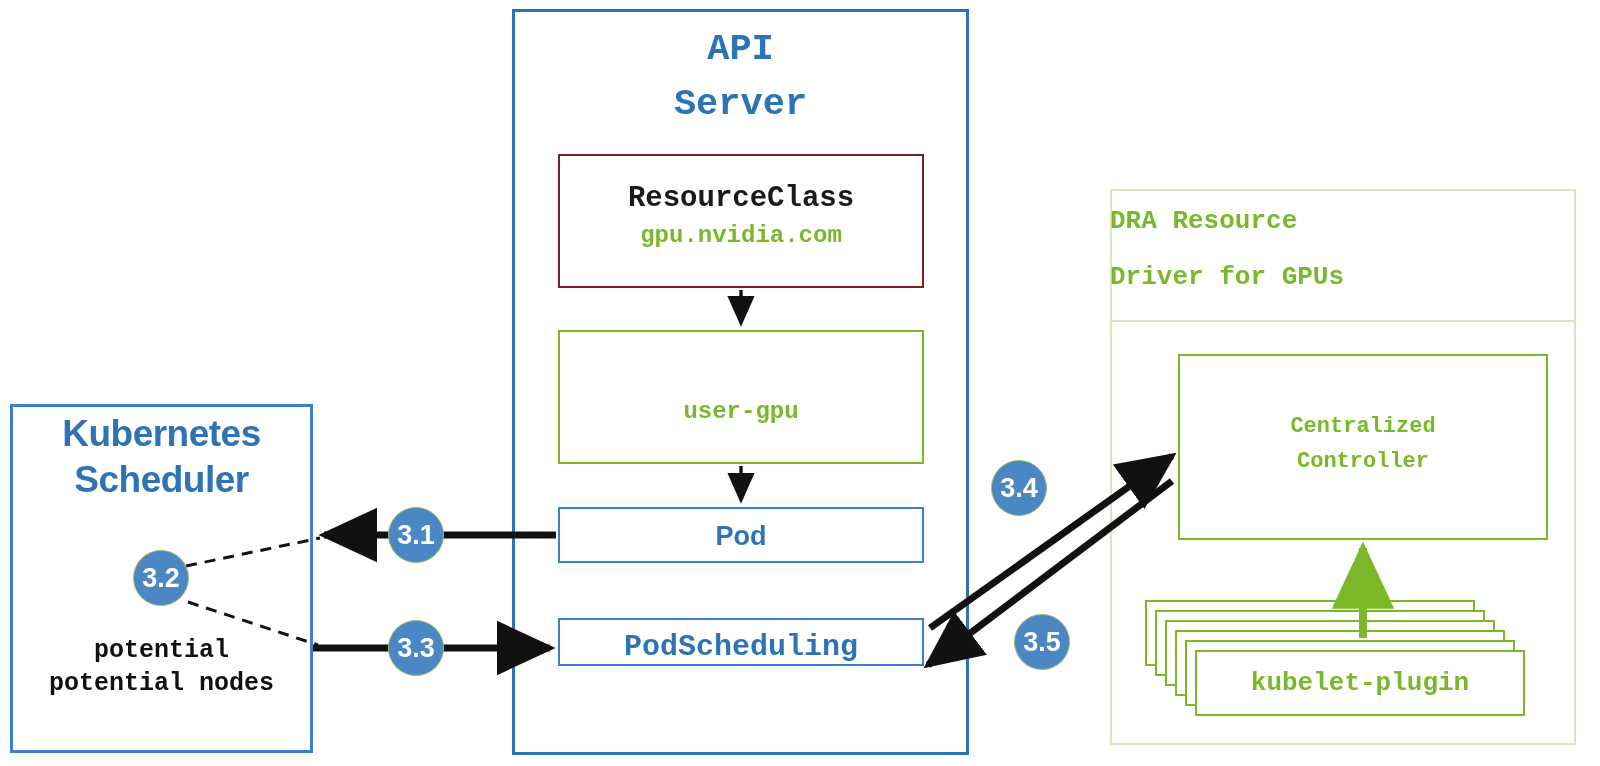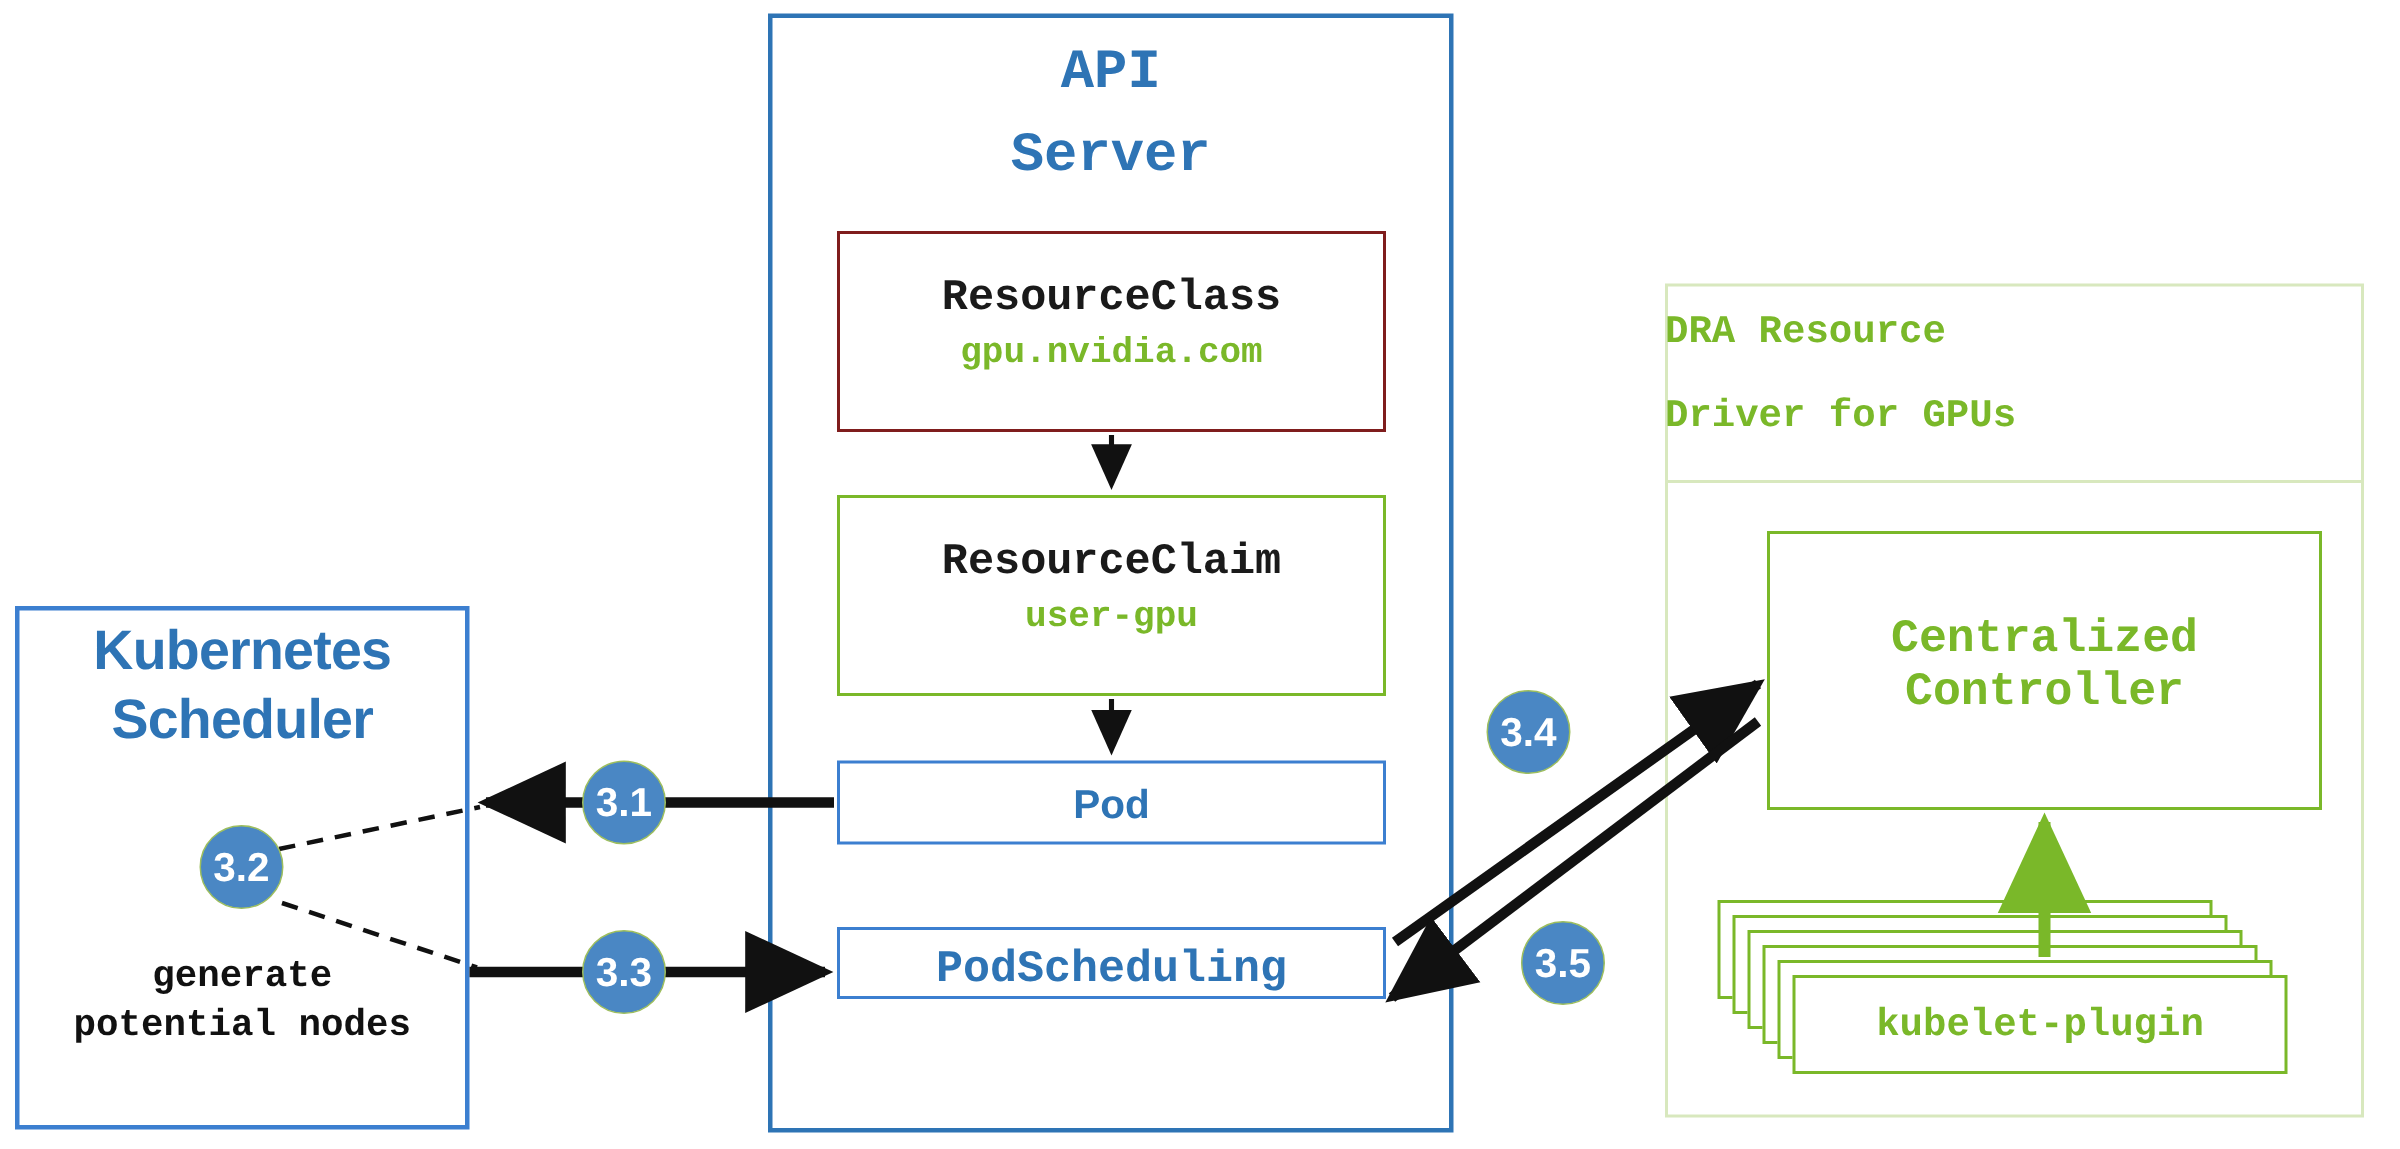--- a/index.html
+++ b/index.html
@@ -37,21 +37,21 @@
   #rc1-title{top:26px;} #rc1-sub{top:66px;}
   #rc2-title{top:26px;} #rc2-sub{top:66px;}
 
   #pod-label{position:absolute;left:0;right:0;top:12px;text-align:center;font-size:27px;}
   #podsched-label{position:absolute;left:0;right:0;top:10px;text-align:center;font-size:30px;
       font-weight:bold;color:#2E74B5;}
 
   
   #controller-box{left:1178px;top:354px;width:370px;height:186px;border:2px solid #7AB829;}
   #controller-label{position:absolute;left:0;right:0;top:53px;text-align:center;
-      font-size:31px;line-height:35px;color:#7AB829;font-weight:bold;}
+      font-size:22px;line-height:35px;color:#7AB829;font-weight:bold;}
 
   
   .plug{position:absolute;box-sizing:border-box;background:#ffffff;border:2px solid #7AB829;
         width:330px;height:66px;}
   #plug0{left:1145px;top:600px;} #plug1{left:1155px;top:610px;}
   #plug2{left:1165px;top:620px;} #plug3{left:1175px;top:630px;}
   #plug4{left:1185px;top:640px;} #plug5{left:1195px;top:650px;}
   #kubelet-label{position:absolute;left:0;right:0;top:16px;text-align:center;
       font-size:26px;font-weight:bold;color:#7AB829;}
 
@@ -108,37 +108,36 @@
 
     <line x1="1363" y1="638" x2="1363" y2="548" stroke="#7AB829" stroke-width="8" marker-end="url(#ah-green)"></line>
   </svg>
 
   <div class="box" id="scheduler-box"></div>
   <div id="scheduler-title" class="sans-blue">
     <div>Kubernetes</div>
     <div>Scheduler</div>
   </div>
   <div id="generate-label" class="mono">
-    <div>generate</div>
+    <div>potential</div>
     <div>potential nodes</div>
   </div>
 
   <div class="box" id="apiserver-box"></div>
   <div id="apiserver-title" class="sans-blue">
     <div>API</div>
     <div>Server</div>
   </div>
 
   <div class="box" id="resourceclass-box">
     <div class="res-title mono" id="rc1-title">ResourceClass</div>
     <div class="res-sub mono" id="rc1-sub">gpu.nvidia.com</div>
   </div>
 
   <div class="box" id="resourceclaim-box">
-    <div class="res-title mono" id="rc2-title">ResourceClaim</div>
     <div class="res-sub mono" id="rc2-sub">user-gpu</div>
   </div>
 
   <div class="box" id="pod-box">
     <div id="pod-label" class="sans-blue">Pod</div>
   </div>
 
   <div class="box" id="podsched-box">
     <div id="podsched-label" class="mono">PodScheduling</div>
   </div>

